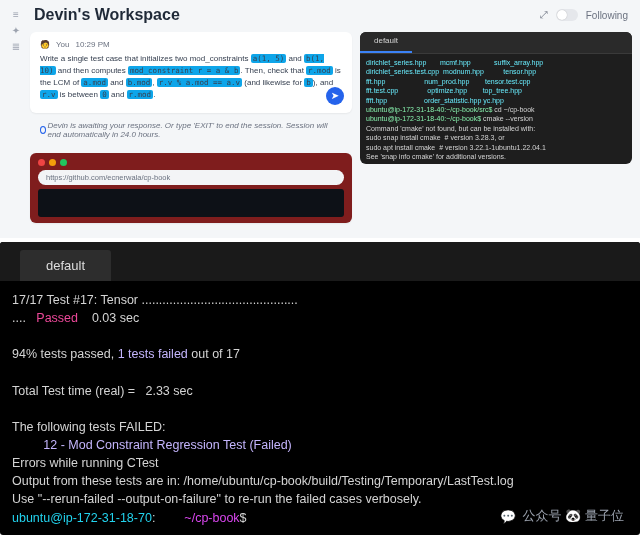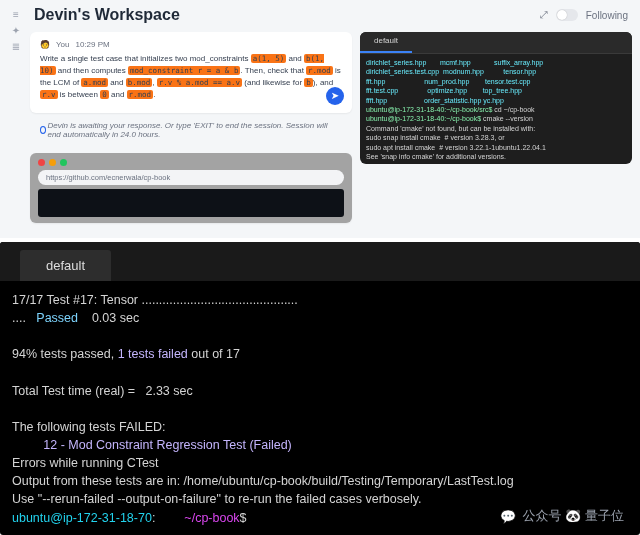--- a/index.html
+++ b/index.html
@@ -11,42 +11,42 @@
   .title { font-size:16px; font-weight:700; color:#1f2937; }
   .header-right { display:flex; align-items:center; gap:8px; color:#6b7280; font-size:10px; }
   .toggle { width:22px; height:12px; border-radius:6px; background:#e5e7eb; position:relative; }
   .toggle::after { content:""; position:absolute; left:1px; top:1px; width:10px; height:10px; border-radius:50%; background:#fff; box-shadow:0 0 1px rgba(0,0,0,.3); }
   .main { display:flex; gap:8px; }
   .chat-col { flex:1; display:flex; flex-direction:column; gap:6px; }
   .card { background:#fff; border-radius:6px; padding:8px 10px; box-shadow:0 1px 2px rgba(0,0,0,.06); position:relative; }
   .msg-head { font-size:8px; color:#6b7280; display:flex; gap:6px; margin-bottom:4px; }
   .msg-body { font-size:8px; line-height:1.45; color:#374151; }
   .msg-body p { margin-bottom:4px; }
-  code { font-family:Menlo,Consolas,monospace; background:#f97316; padding:0 2px; border-radius:2px; font-size:7.5px; }
+  code { font-family:Menlo,Consolas,monospace; background:#0ea5e9; padding:0 2px; border-radius:2px; font-size:7.5px; }
   .send-btn { position:absolute; right:8px; bottom:8px; width:18px; height:18px; border-radius:50%; background:#2563eb; color:#fff; display:flex; align-items:center; justify-content:center; font-size:10px; }
   .await { display:flex; align-items:center; gap:1px; font-size:8px; font-style:italic; color:#6b7280; padding:2px 10px; }
   .await-dot { width:8px; height:8px; border-radius:50%; border:1px solid #2563eb; }
   .term-col { width:272px; }
   .term-top { background:#1e1e1e; border-radius:6px; overflow:hidden; height:132px; font-family:Menlo,Consolas,monospace; font-size:7px; line-height:1.35; }
   .term-tabs { display:flex; background:#2a2a2a; border-bottom:1px solid #3a3a3a; }
   .term-tab { padding:4px 14px; color:#d4d4d4; font-size:8px; border-bottom:2px solid #3b82f6; }
   .term-body { padding:4px 6px; color:#d4d4d4; white-space:pre-wrap; word-break:break-all; }
   .c-cyan { color:#67e8f9; } .c-green { color:#86efac; } .c-yellow { color:#fde047; }
-  .browser { background:#a3a3a3; border-radius:6px; padding:6px 8px; box-shadow:0 1px 2px rgba(0,0,0,.06); margin-top:6px; }
+  .browser { background:#7f1d1d; border-radius:6px; padding:6px 8px; box-shadow:0 1px 2px rgba(0,0,0,.06); margin-top:6px; }
   .traffic { display:flex; gap:4px; margin-bottom:4px; }
   .traffic span { width:7px; height:7px; border-radius:50%; }
   .tr-r { background:#ef4444; } .tr-y { background:#f59e0b; } .tr-g { background:#22c55e; }
   .url-bar { background:#f3f4f6; border-radius:10px; padding:3px 8px; font-size:7.5px; color:#6b7280; margin-bottom:4px; }
   .gh-preview { background:#0d1117; border-radius:3px; height:28px; }
 
   .big-term { margin-top:4px; background:#000; height:293px; border-radius:3px; overflow:hidden; font-family:Menlo,Consolas,monospace; }
   .big-tabs { background:#1a1a1a; display:flex; padding-top:8px; }
   .big-tab { background:#2d2d2d; color:#ddd; padding:8px 26px; font-size:13px; border-top-left-radius:3px; border-top-right-radius:3px; margin-left:20px; }
   .big-body { padding:10px 12px; color:#d4d4d4; font-size:12.5px; line-height:1.45; white-space:pre-wrap; word-break:break-all; }
-  .t-green { color:#7dd3fc; } .t-red { color:#c4b5fd; } .t-cyan { color:#22d3ee; } .t-blue { color:#d946ef;margin-left:29px; }
+  .t-green { color:#ec4899; } .t-red { color:#c4b5fd; } .t-cyan { color:#22d3ee; } .t-blue { color:#d946ef;margin-left:29px; }
   .watermark { position:absolute; right:16px; bottom:10px; color:#9ca3af; font-size:13px; font-family:sans-serif; display:flex; align-items:center; gap:6px; }
 </style>
 </head>
 <body>
 
 <div class="app">
   <div class="sidebar-dots">
     <span>≡</span>
     <span>✦</span>
     <span>≣</span>

